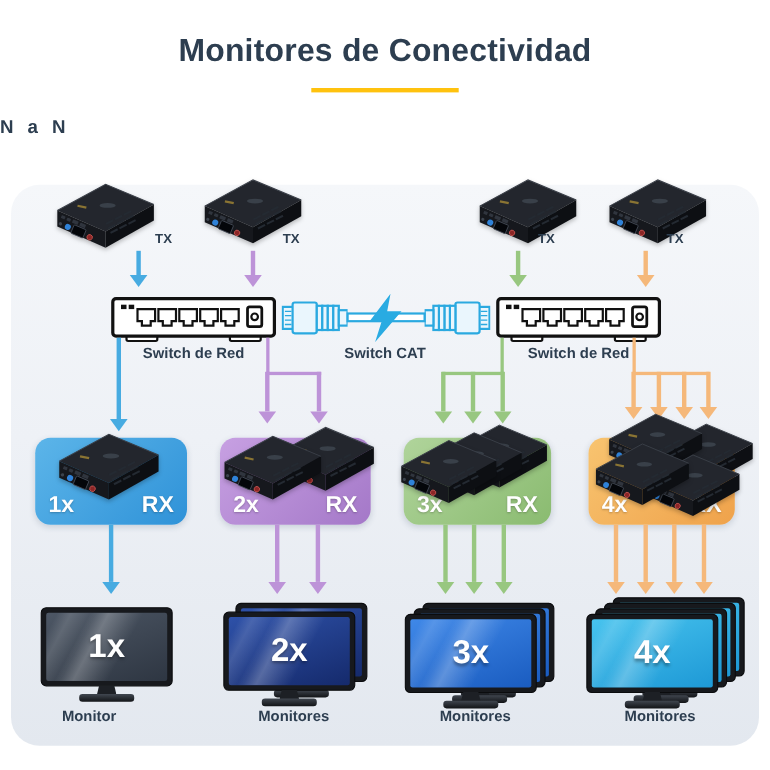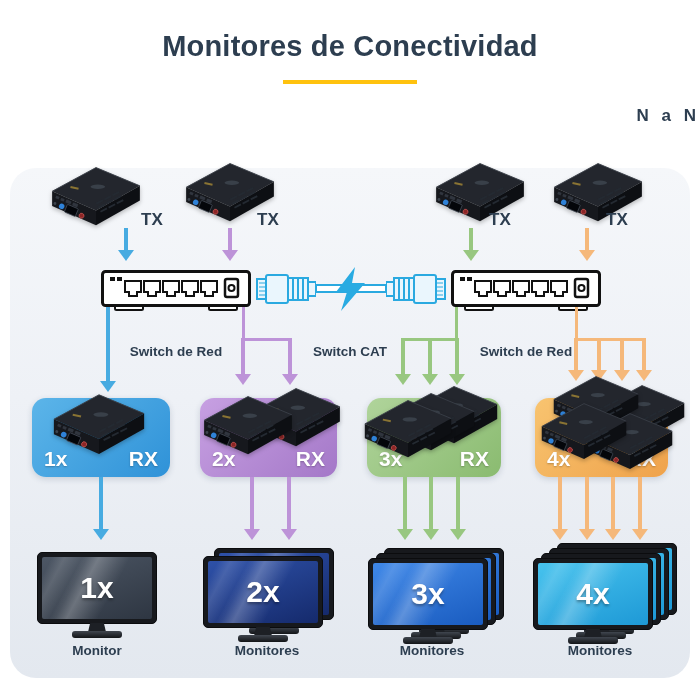--- a/index.html
+++ b/index.html
@@ -2,38 +2,38 @@
 <html><head>
 <meta charset="utf-8">
 <style>
   html,body{margin:0;padding:0;background:#ffffff;}
   .stage{position:relative;width:700px;height:700px;overflow:hidden;
          font-family:"Liberation Sans",sans-serif;background:#ffffff;}
   
   .title{position:absolute;left:0;top:30px;width:700px;text-align:center;
          font-size:29px;font-weight:700;color:#2d3e50;letter-spacing:.2px;}
   .underline{position:absolute;left:283px;top:80px;width:134px;height:4px;background:#ffc20e;}
-  .subtitle{position:absolute;left:0;top:106px;width:700px;text-align:right;
+  .subtitle{position:absolute;left:0;top:106px;width:700px;text-align:left;
             font-size:17px;font-weight:600;color:#2d3e50;letter-spacing:4px;}
   
   .panel{position:absolute;left:10px;top:168px;width:680px;height:510px;border-radius:26px;
          background:linear-gradient(180deg,#f5f7fa 0%,#eef1f6 45%,#e3e8ef 100%);}
   
   .blue{--c:#47abe1}.purple{--c:#bd93d8}.green{--c:#98c780}.orange{--c:#f5b87a}
   
   .arr{position:absolute;width:4px;background:var(--c);}
   .arr::after{content:'';position:absolute;top:100%;left:50%;transform:translateX(-50%);
       width:0;height:0;border-left:8px solid transparent;border-right:8px solid transparent;
       border-top:11px solid var(--c);}
   .lv{position:absolute;width:3px;background:var(--c);}
   .lh{position:absolute;height:3px;background:var(--c);}
   
   .txt{position:absolute;color:#2d3e50;font-weight:700;}
-  .cap{font-size:13.5px;text-align:center;width:150px;margin-top:31px;}
-  .txlbl{font-size:17px;}
+  .cap{font-size:13.5px;text-align:center;width:150px;}
+  .txlbl{font-size:12px;}
   
   .rxbox{position:absolute;height:79px;border-radius:14px;box-shadow:0 2px 6px rgba(40,60,90,.18);}
   .rx1{background:linear-gradient(135deg,#5cb5e9,#2f92d8);}
   .rx2{background:linear-gradient(135deg,#c7a0e2,#a478c8);}
   .rx3{background:linear-gradient(135deg,#b0d49b,#8abb70);}
   .rx4{background:linear-gradient(135deg,#f8c470,#efa24b);}
   .rx-cnt{position:absolute;left:12px;bottom:6px;font-size:21px;font-weight:700;color:#fff;
           text-shadow:0 1px 2px rgba(0,0,0,.25);}
   .rx-rx{position:absolute;right:12px;bottom:6px;font-size:21px;font-weight:700;color:#fff;
           text-shadow:0 1px 2px rgba(0,0,0,.25);}
@@ -253,21 +253,21 @@
   <div class="arr orange" style="left:611px;top:477px;height:52px"></div>
   <div class="arr orange" style="left:638px;top:477px;height:52px"></div>
 
   <div class="mon" style="left:37px;top:552px;z-index:2">
     <div class="neck"></div>
     <div class="base"></div>
     <div class="scr g1">
         <span class="cnt">1x</span>
       </div>
   </div>
-  <div class="txt mglbl" style="left:27px;top:643px">Monitor</div>
+  <div class="txt mglbl" style="left:11px;top:643px">Monitor</div>
 
   <div class="mon" style="left:214px;top:548px;z-index:1">
     <div class="neck"></div>
       <div class="base"></div>
       <div class="scr g2"></div>
   </div>
   <div class="mon" style="left:203px;top:556px;z-index:2">
     <div class="neck"></div>
     <div class="base"></div>
     <div class="scr g2">

